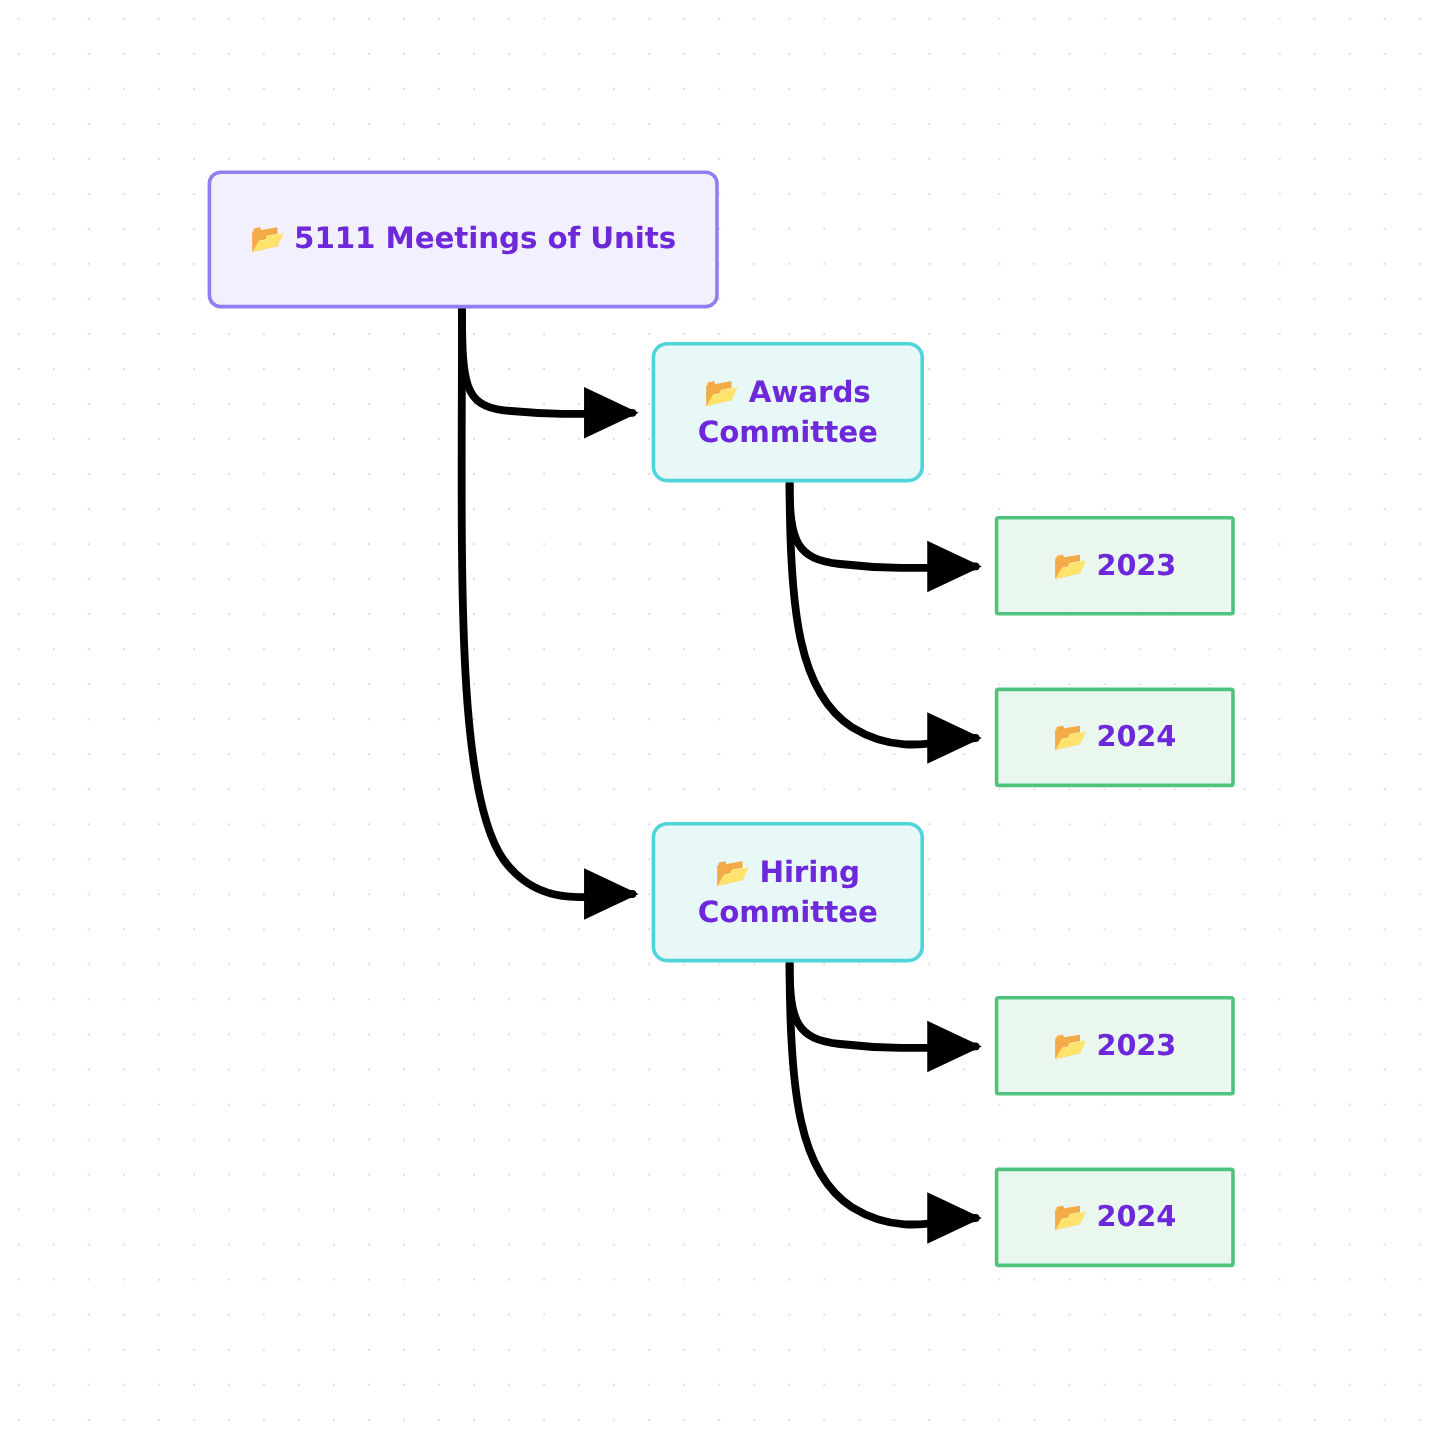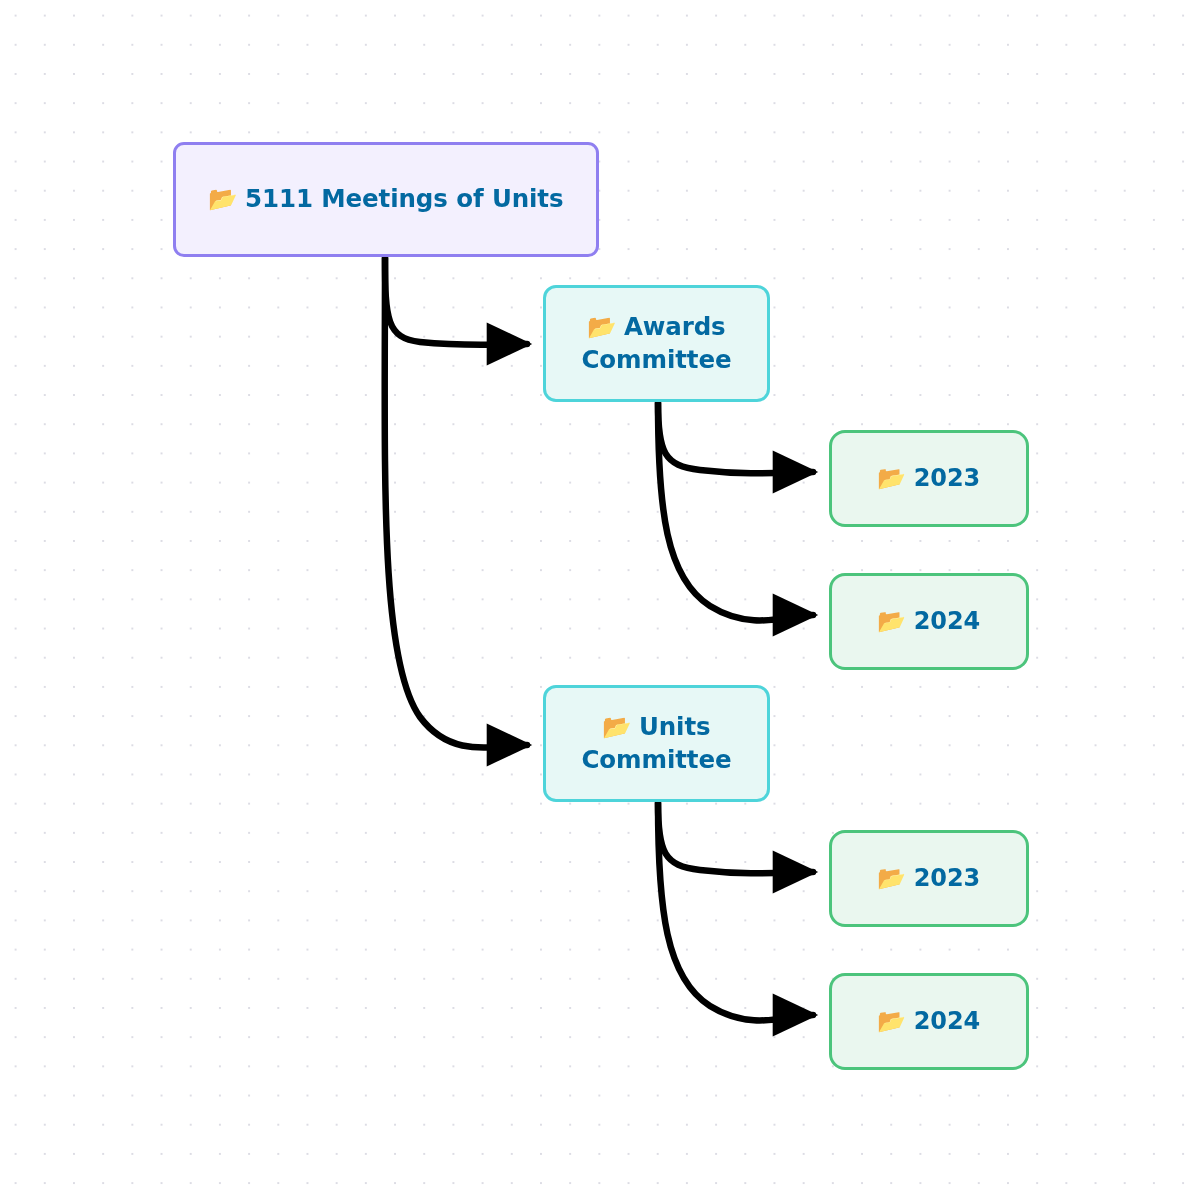--- a/index.html
+++ b/index.html
@@ -34,21 +34,21 @@
     border-radius:11px;
     text-align:center;
     overflow:hidden;
   }
 
   .node-inner {
     display:block;
     width:100%;
     padding:0 14px;
     font-weight:700;
-    color:#0369a1;
+    color:#6d28d9;
     letter-spacing:-0.1px;
     line-height:1.34;
     white-space:pre-line;
   }
 
   .node-inner .folder-icon {
     font-style:normal;
     font-weight:400;
     margin-right:7px;
     font-size:0.97em;
@@ -71,24 +71,24 @@
     border:3.4px solid #4ed4da;
     border-radius:13px;
     text-align:center;
   }
   .node-branch .node-inner { font-size:24.5px; }
   #node-awards { left:543px; top:285px; }
   #node-hiring { left:543px; top:685px; }
 
   
   .node-leaf {
-    width:200px; height:97px;
+    width:200px; height:83px;
     background:#eaf7ef;
     border:3.4px solid #4cc47c;
-    border-radius:16px;
+    border-radius:3px;
   }
   .node-leaf .node-inner { font-size:24px; }
   #node-awards-2023 { left:829px; top:430px; }
   #node-awards-2024 { left:829px; top:573px; }
   #node-hiring-2023 { left:829px; top:830px; }
   #node-hiring-2024 { left:829px; top:973px; }
 </style>
 </head>
 <body>
 
@@ -124,21 +124,21 @@
 
   <div class="node node-leaf" id="node-awards-2023">
     <span class="node-inner"><i class="folder-icon">📂</i><span>2023</span></span>
   </div>
 
   <div class="node node-leaf" id="node-awards-2024">
     <span class="node-inner"><i class="folder-icon">📂</i><span>2024</span></span>
   </div>
 
   <div class="node node-branch" id="node-hiring">
-    <span class="node-inner"><i class="folder-icon">📂</i><span>Units Committee</span></span>
+    <span class="node-inner"><i class="folder-icon">📂</i><span>Hiring Committee</span></span>
   </div>
 
   <div class="node node-leaf" id="node-hiring-2023">
     <span class="node-inner"><i class="folder-icon">📂</i><span>2023</span></span>
   </div>
 
   <div class="node node-leaf" id="node-hiring-2024">
     <span class="node-inner"><i class="folder-icon">📂</i><span>2024</span></span>
   </div>
 

